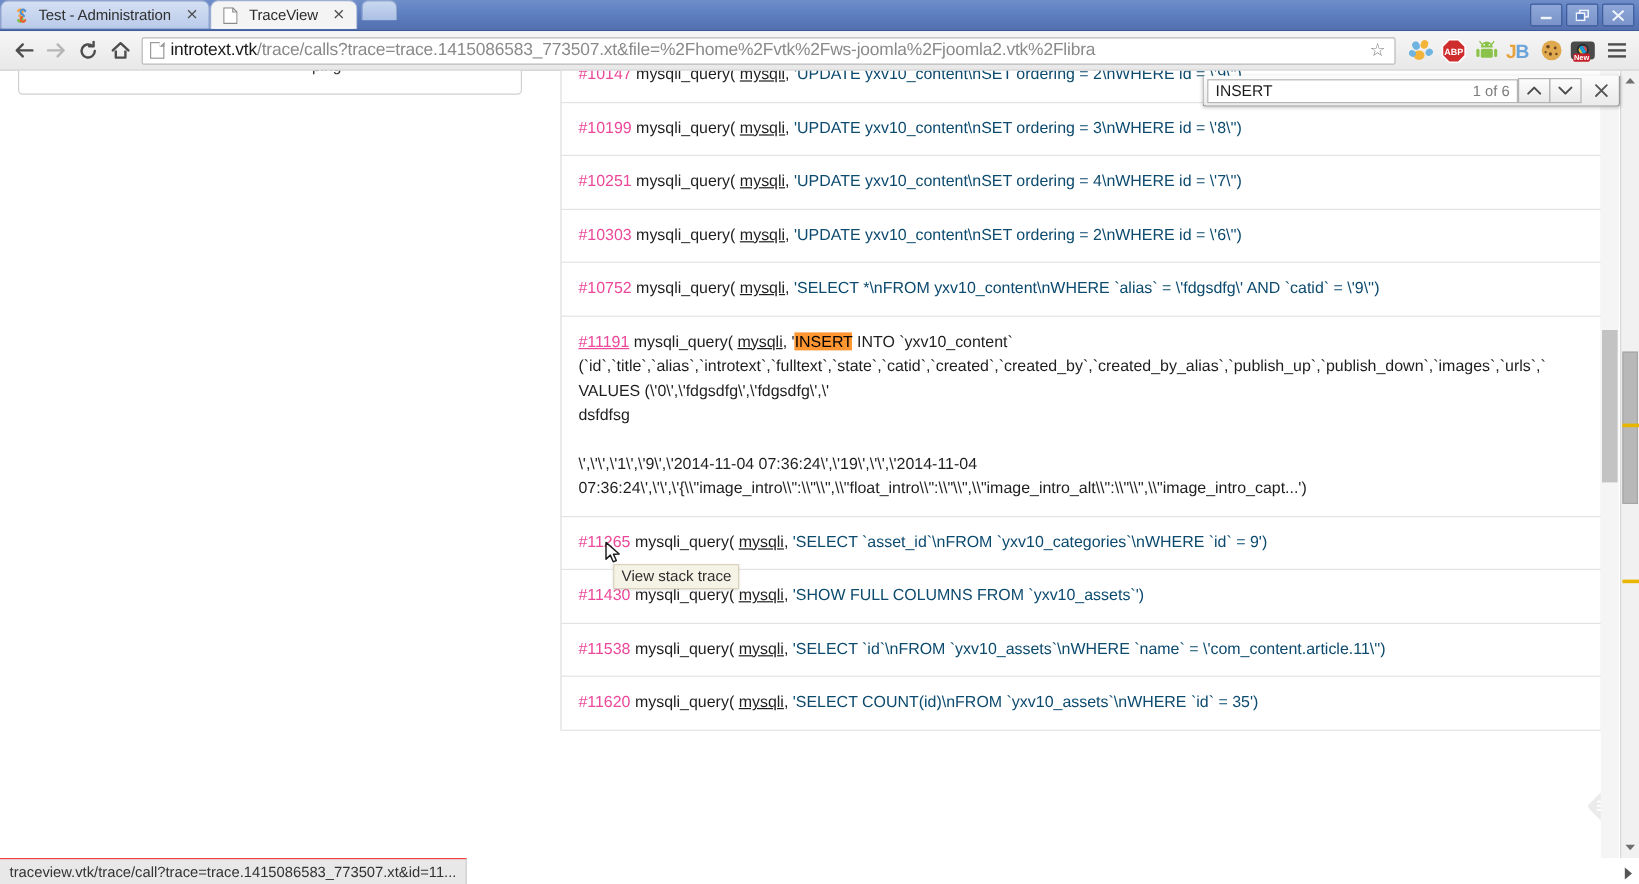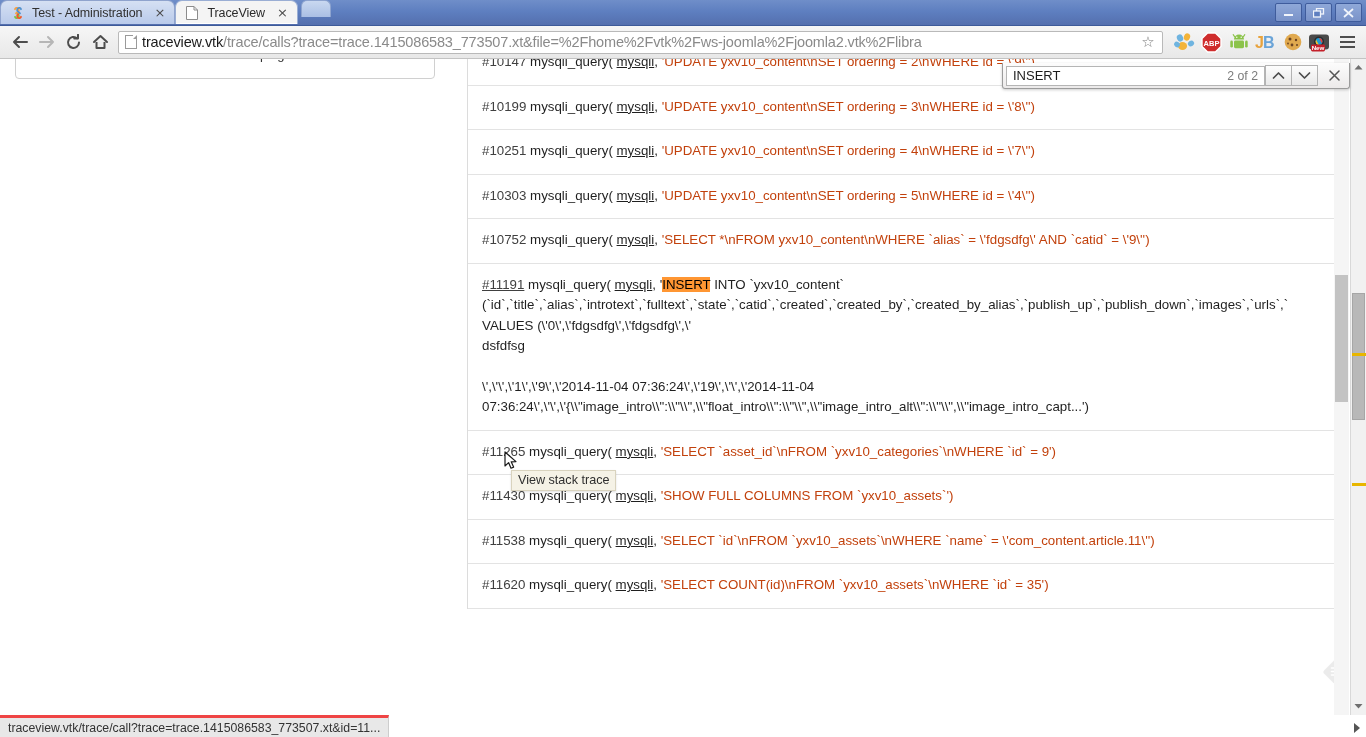--- a/index.html
+++ b/index.html
@@ -128,26 +128,26 @@
     border-left:1px solid #dcdcdc; border-right:1px solid #dcdcdc;
     background:#fff;
   }
   .call-row {
     border-bottom:1px solid #e3e3e3;
     padding:11px 12px 12px 14px;
     font-size:13.3px; color:#1f1f1f; line-height:20.5px;
     white-space:nowrap; overflow:hidden;
   }
   .call-row.wrap { white-space:normal; }
-  .call-id { color:#404040; text-decoration:none; }
+  .call-id { color:#ec4899; text-decoration:none; }
   .call-row.hovered .call-id { text-decoration:underline; }
   .fnname { color:#1f1f1f; }
   .arg-link { color:#1f1f1f; text-decoration:underline; }
   .hl { background:#ff9632; color:#000; }
-  .qtext { color:#c2410c; }
+  .qtext { color:#0c4a6e; }
   .blank-line { display:block; height:20px; }
 
   
   #tooltip {
     position:absolute; left:511px; top:411px;
     background:#f5f2e6; border:1px solid #d9d3be;
     padding:2px 6px 3px 6px;
     font-size:12.6px; color:#2e2e2e; white-space:nowrap;
     box-shadow:0 1px 2px rgba(0,0,0,0.13);
     z-index:40;
@@ -209,21 +209,21 @@
     position:absolute; right:17px; top:-18px; width:15px; height:700px;
     background:#f5f5f5; z-index:20;
   }
   #inner-thumb {
     position:absolute; left:1px; top:234px; width:13px; height:127px; background:#c3c3c3;
   }
 
   
   #statusbar {
     position:absolute; left:0; bottom:0; height:22px; max-width:452px;
-    background:#e8e8e8; border-top:3px solid #ef4444; border-right:1px solid #cdcdcd;
+    background:#e8e8e8; border-top:1px solid #ef4444; border-right:1px solid #cdcdcd;
     display:flex; align-items:center; padding:0 8px;
     font-size:12.3px; color:#333; white-space:nowrap; z-index:70;
   }
   #bottom-strip {
     position:absolute; left:0; bottom:0; width:1366px; height:22px;
     background:#fff; z-index:10;
   }
   #resize-grip {
     position:absolute; right:2px; bottom:2px; width:14px; height:14px;
     color:#6b6b6b; z-index:80;
@@ -304,21 +304,21 @@
     <div class="navbtn">
       <svg width="17" height="16" viewBox="0 0 17 16">
         <path d="M2 8 L8.5 2 L15 8" stroke="#4d4d4d" stroke-width="2" fill="none" stroke-linecap="round" stroke-linejoin="round"></path>
         <path d="M4.5 8 V14 H12.5 V8" stroke="#4d4d4d" stroke-width="2" fill="none" stroke-linejoin="round"></path>
       </svg>
     </div>
 
     <div id="omnibox">
       <span class="pageicon"></span>
       <span id="urltext">
-        <span class="host">traceview.vtk</span><span class="path">/trace/calls?trace=trace.1415086583_773507.xt&amp;file=%2Fhome%2Fvtk%2Fws-joomla%2Fjoomla2.vtk%2Flibra</span>
+        <span class="host">introtext.vtk</span><span class="path">/trace/calls?trace=trace.1415086583_773507.xt&amp;file=%2Fhome%2Fvtk%2Fws-joomla%2Fjoomla2.vtk%2Flibra</span>
       </span>
       <span id="star">☆</span>
     </div>
 
     <div class="extico">
       <svg width="21" height="21" viewBox="0 0 21 21">
         <ellipse cx="6" cy="6" rx="3.1" ry="3.6" fill="#6fb4e0" transform="rotate(-25 6 6)"></ellipse>
         <ellipse cx="13" cy="5" rx="3.1" ry="3.6" fill="#f3b43a" transform="rotate(20 13 5)"></ellipse>
         <ellipse cx="17" cy="11.5" rx="2.8" ry="3.2" fill="#6fb4e0" transform="rotate(55 17 11.5)"></ellipse>
         <ellipse cx="8.5" cy="14" rx="4.6" ry="4" fill="#f3b43a"></ellipse>
@@ -397,21 +397,21 @@
 
       <div class="call-row">
         <a class="call-id">#10251</a>
         <span class="fnname">mysqli_query(</span>
         <a class="arg-link">mysqli</a><span>, </span><span class="qtext">'UPDATE yxv10_content\nSET ordering = 4\nWHERE id = \'7\'')</span>
       </div>
 
       <div class="call-row">
         <a class="call-id">#10303</a>
         <span class="fnname">mysqli_query(</span>
-        <a class="arg-link">mysqli</a><span>, </span><span class="qtext">'UPDATE yxv10_content\nSET ordering = 5\nWHERE id = \'4\'')</span>
+        <a class="arg-link">mysqli</a><span>, </span><span class="qtext">'UPDATE yxv10_content\nSET ordering = 2\nWHERE id = \'6\'')</span>
       </div>
 
 
 
 
       <div class="call-row">
         <a class="call-id">#10752</a>
         <span class="fnname">mysqli_query(</span>
         <a class="arg-link">mysqli</a><span>, </span><span class="qtext">'SELECT *\nFROM yxv10_content\nWHERE `alias` = \'fdgsdfg\' AND `catid` = \'9\'')</span>
       </div>
@@ -471,21 +471,21 @@
     </div>
     <div id="tooltip">
       <span>View stack trace</span>
     </div>
 
   </div>
 
   <div id="findbar">
     <div id="find-input-wrap">
       <span id="find-input" placeholder="Find in page">INSERT</span>
-      <span id="find-count">2 of 2</span>
+      <span id="find-count">1 of 6</span>
     </div>
     <div class="find-btn">
       <svg width="13" height="9" viewBox="0 0 13 9">
         <path d="M1.5 7 L6.5 2 L11.5 7" stroke="#4b4b4b" stroke-width="1.7" fill="none" stroke-linecap="round" stroke-linejoin="round"></path>
       </svg>
     </div>
     <div class="find-btn">
       <svg width="13" height="9" viewBox="0 0 13 9">
         <path d="M1.5 2 L6.5 7 L11.5 2" stroke="#4b4b4b" stroke-width="1.7" fill="none" stroke-linecap="round" stroke-linejoin="round"></path>
       </svg>

